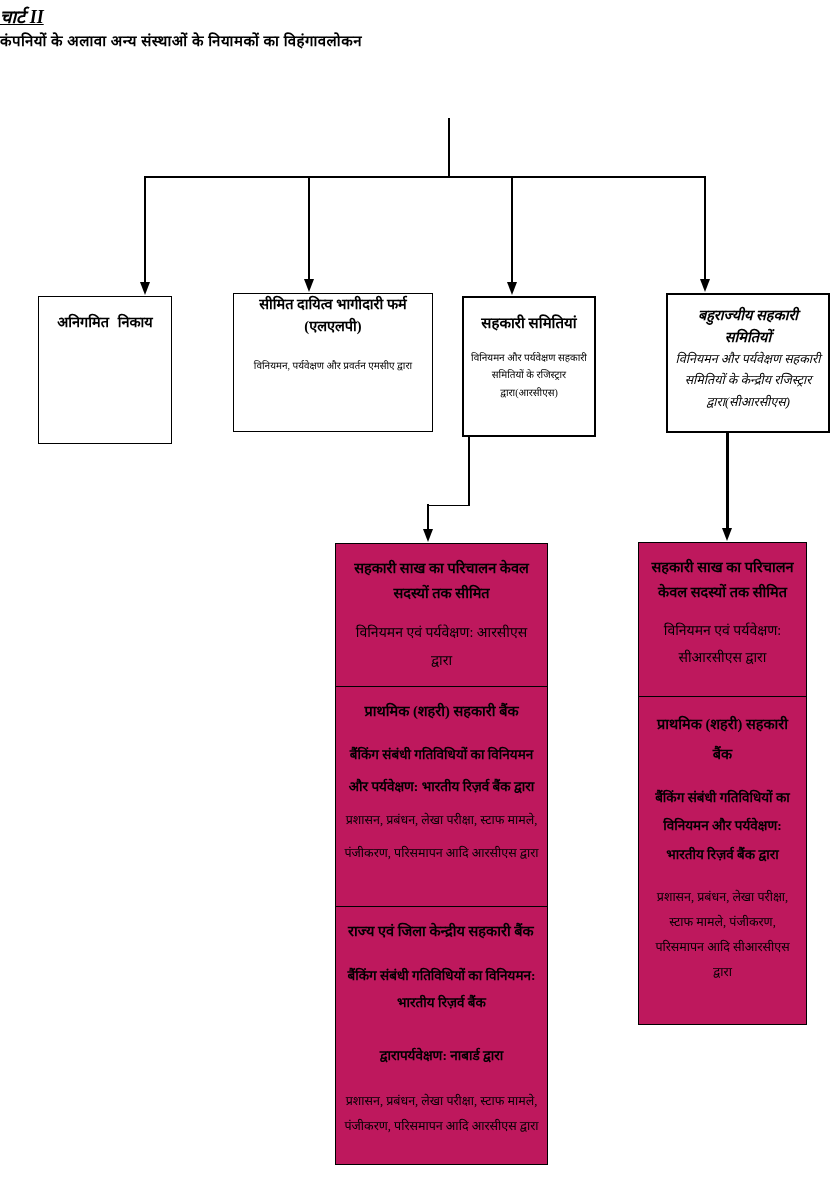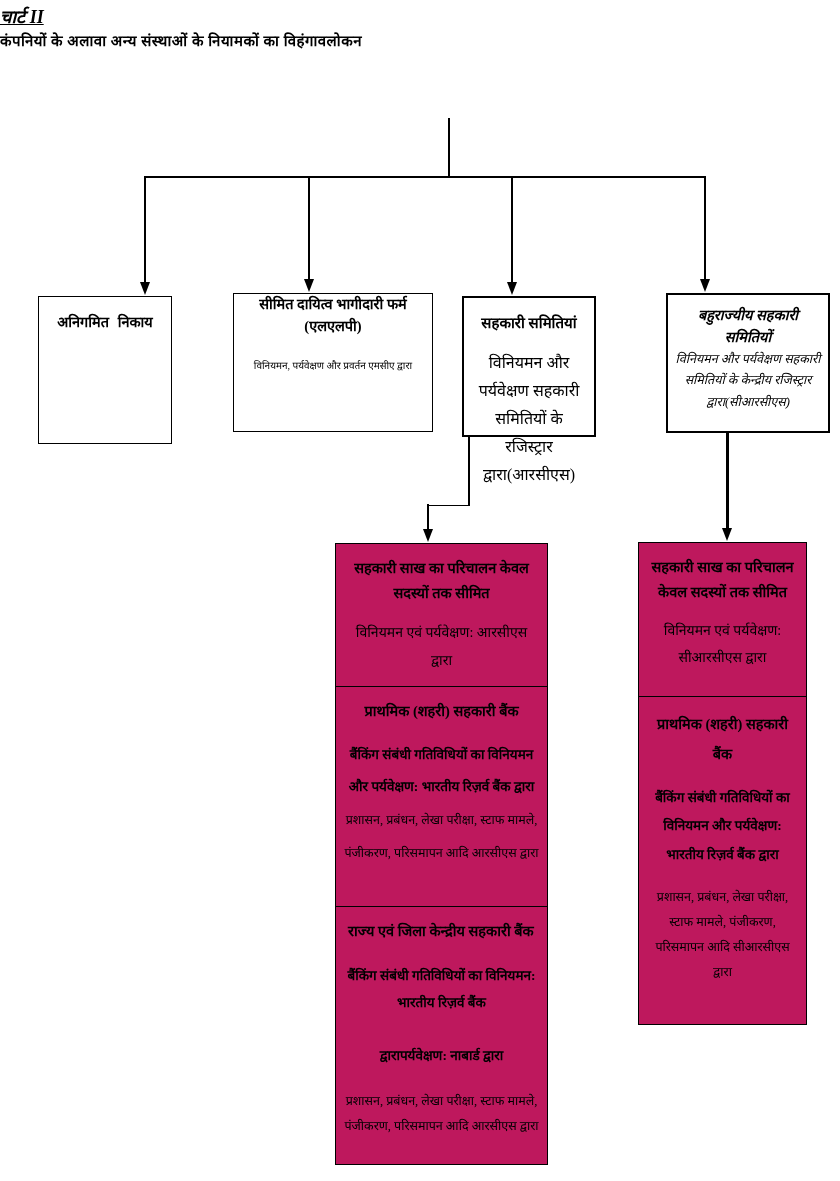--- a/index.html
+++ b/index.html
@@ -34,21 +34,21 @@
     font-size:18px;font-weight:bold;border-width:1.5px;
   }
   .b-title{font-weight:bold;font-size:14.5px;line-height:1.5;}
   .b-body{font-size:10px;line-height:1.9;}
   .box1{left:38px;top:296px;width:134px;height:148px;padding-top:16px;border-width:1.5px;font-family:Liberation Mono, monospace;}
   .box1 .b-body{margin-top:22px;line-height:2.4;font-size:14px;}
   .box2{left:213px;top:293px;width:200px;height:139px;padding-top:0;border-width:1.5px;margin-left:20px;}
   .box2 .b-body{margin-top:18px;}
   .box3{left:447px;top:296px;width:134px;height:141px;padding:14px 6px 0 6px;border-width:2px;margin-left:15px;}
   .box3 .b-title{font-size:15px;}
-  .box3 .b-body{margin-top:14px;font-size:16px;line-height:1.75;}
+  .box3 .b-body{margin-top:14px;font-size:10px;line-height:1.75;}
   .box4{left:666px;top:293px;width:164px;height:140px;padding:10px 6px 0 6px;border-width:2px;font-style:italic;}
   .box4 .b-body{font-size:12.5px;line-height:1.75;}
   
   .detail{position:absolute;border:1.5px solid #000;background:#be185d;box-sizing:border-box;}
   .detail-left{left:335px;top:543px;width:213px;height:622px;}
   .detail-right{left:638px;top:542px;width:169px;height:483px;}
   .section{box-sizing:border-box;padding:12px 8px;text-align:center;overflow:hidden;}
   .section + .section{border-top:1.5px solid #000;}
   .dl-s1{height:142px;}
   .dl-s2{height:220px;}

